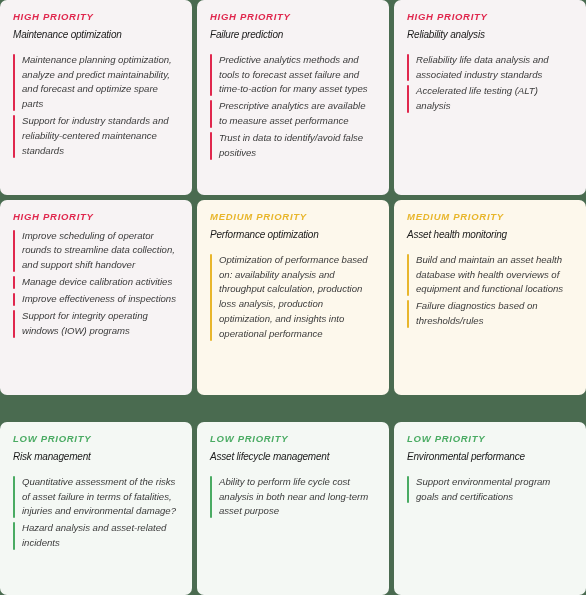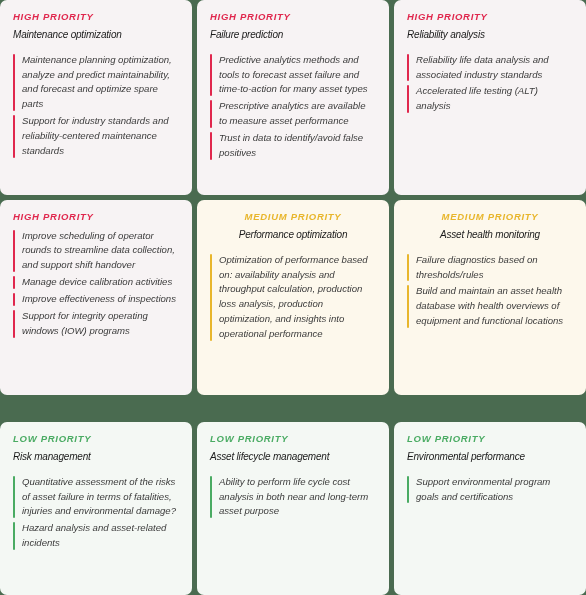--- a/index.html
+++ b/index.html
@@ -30,21 +30,21 @@
     padding: 12px 13px 10px 13px;
     overflow: hidden;
     position: relative;
     display: flex;
     flex-direction: column;
     font-style: italic;
   }
 
   
   .card.high   { background: #f7f3f4; }
-  .card.medium { background: #fdf8ec; align-items: center; }
+  .card.medium { background: #fdf8ec; }
   .card.low    { background: #f4f8f4; margin-top: 22px; }
 
   .priority-label {
     font-size: 9.5px;
     font-weight: bold;
     letter-spacing: 0.72px;
     text-transform: uppercase;
     line-height: 1;
     margin-bottom: 7px;
   }
@@ -134,22 +134,22 @@
       <div class="priority-label">MEDIUM PRIORITY</div>
       <div class="card-title">Performance optimization</div>
       <ul class="bullets">
         <li class="bullet">Optimization of performance based on: availability analysis and throughput calculation, production loss analysis, production optimization, and insights into operational performance</li>
       </ul>
     </div>
     <div class="card medium">
       <div class="priority-label">MEDIUM PRIORITY</div>
       <div class="card-title">Asset health monitoring</div>
       <ul class="bullets">
+        <li class="bullet">Build and maintain an asset health database with health overviews of equipment and functional locations</li>
         <li class="bullet">Failure diagnostics based on thresholds/rules</li>
-        <li class="bullet">Build and maintain an asset health database with health overviews of equipment and functional locations</li>
       </ul>
     </div>
     <div class="card low">
       <div class="priority-label">LOW PRIORITY</div>
       <div class="card-title">Risk management</div>
       <ul class="bullets">
         <li class="bullet">Quantitative assessment of the risks of asset failure in terms of fatalities, injuries and environmental damage?</li>
         <li class="bullet">Hazard analysis and asset-related incidents</li>
       </ul>
     </div>

